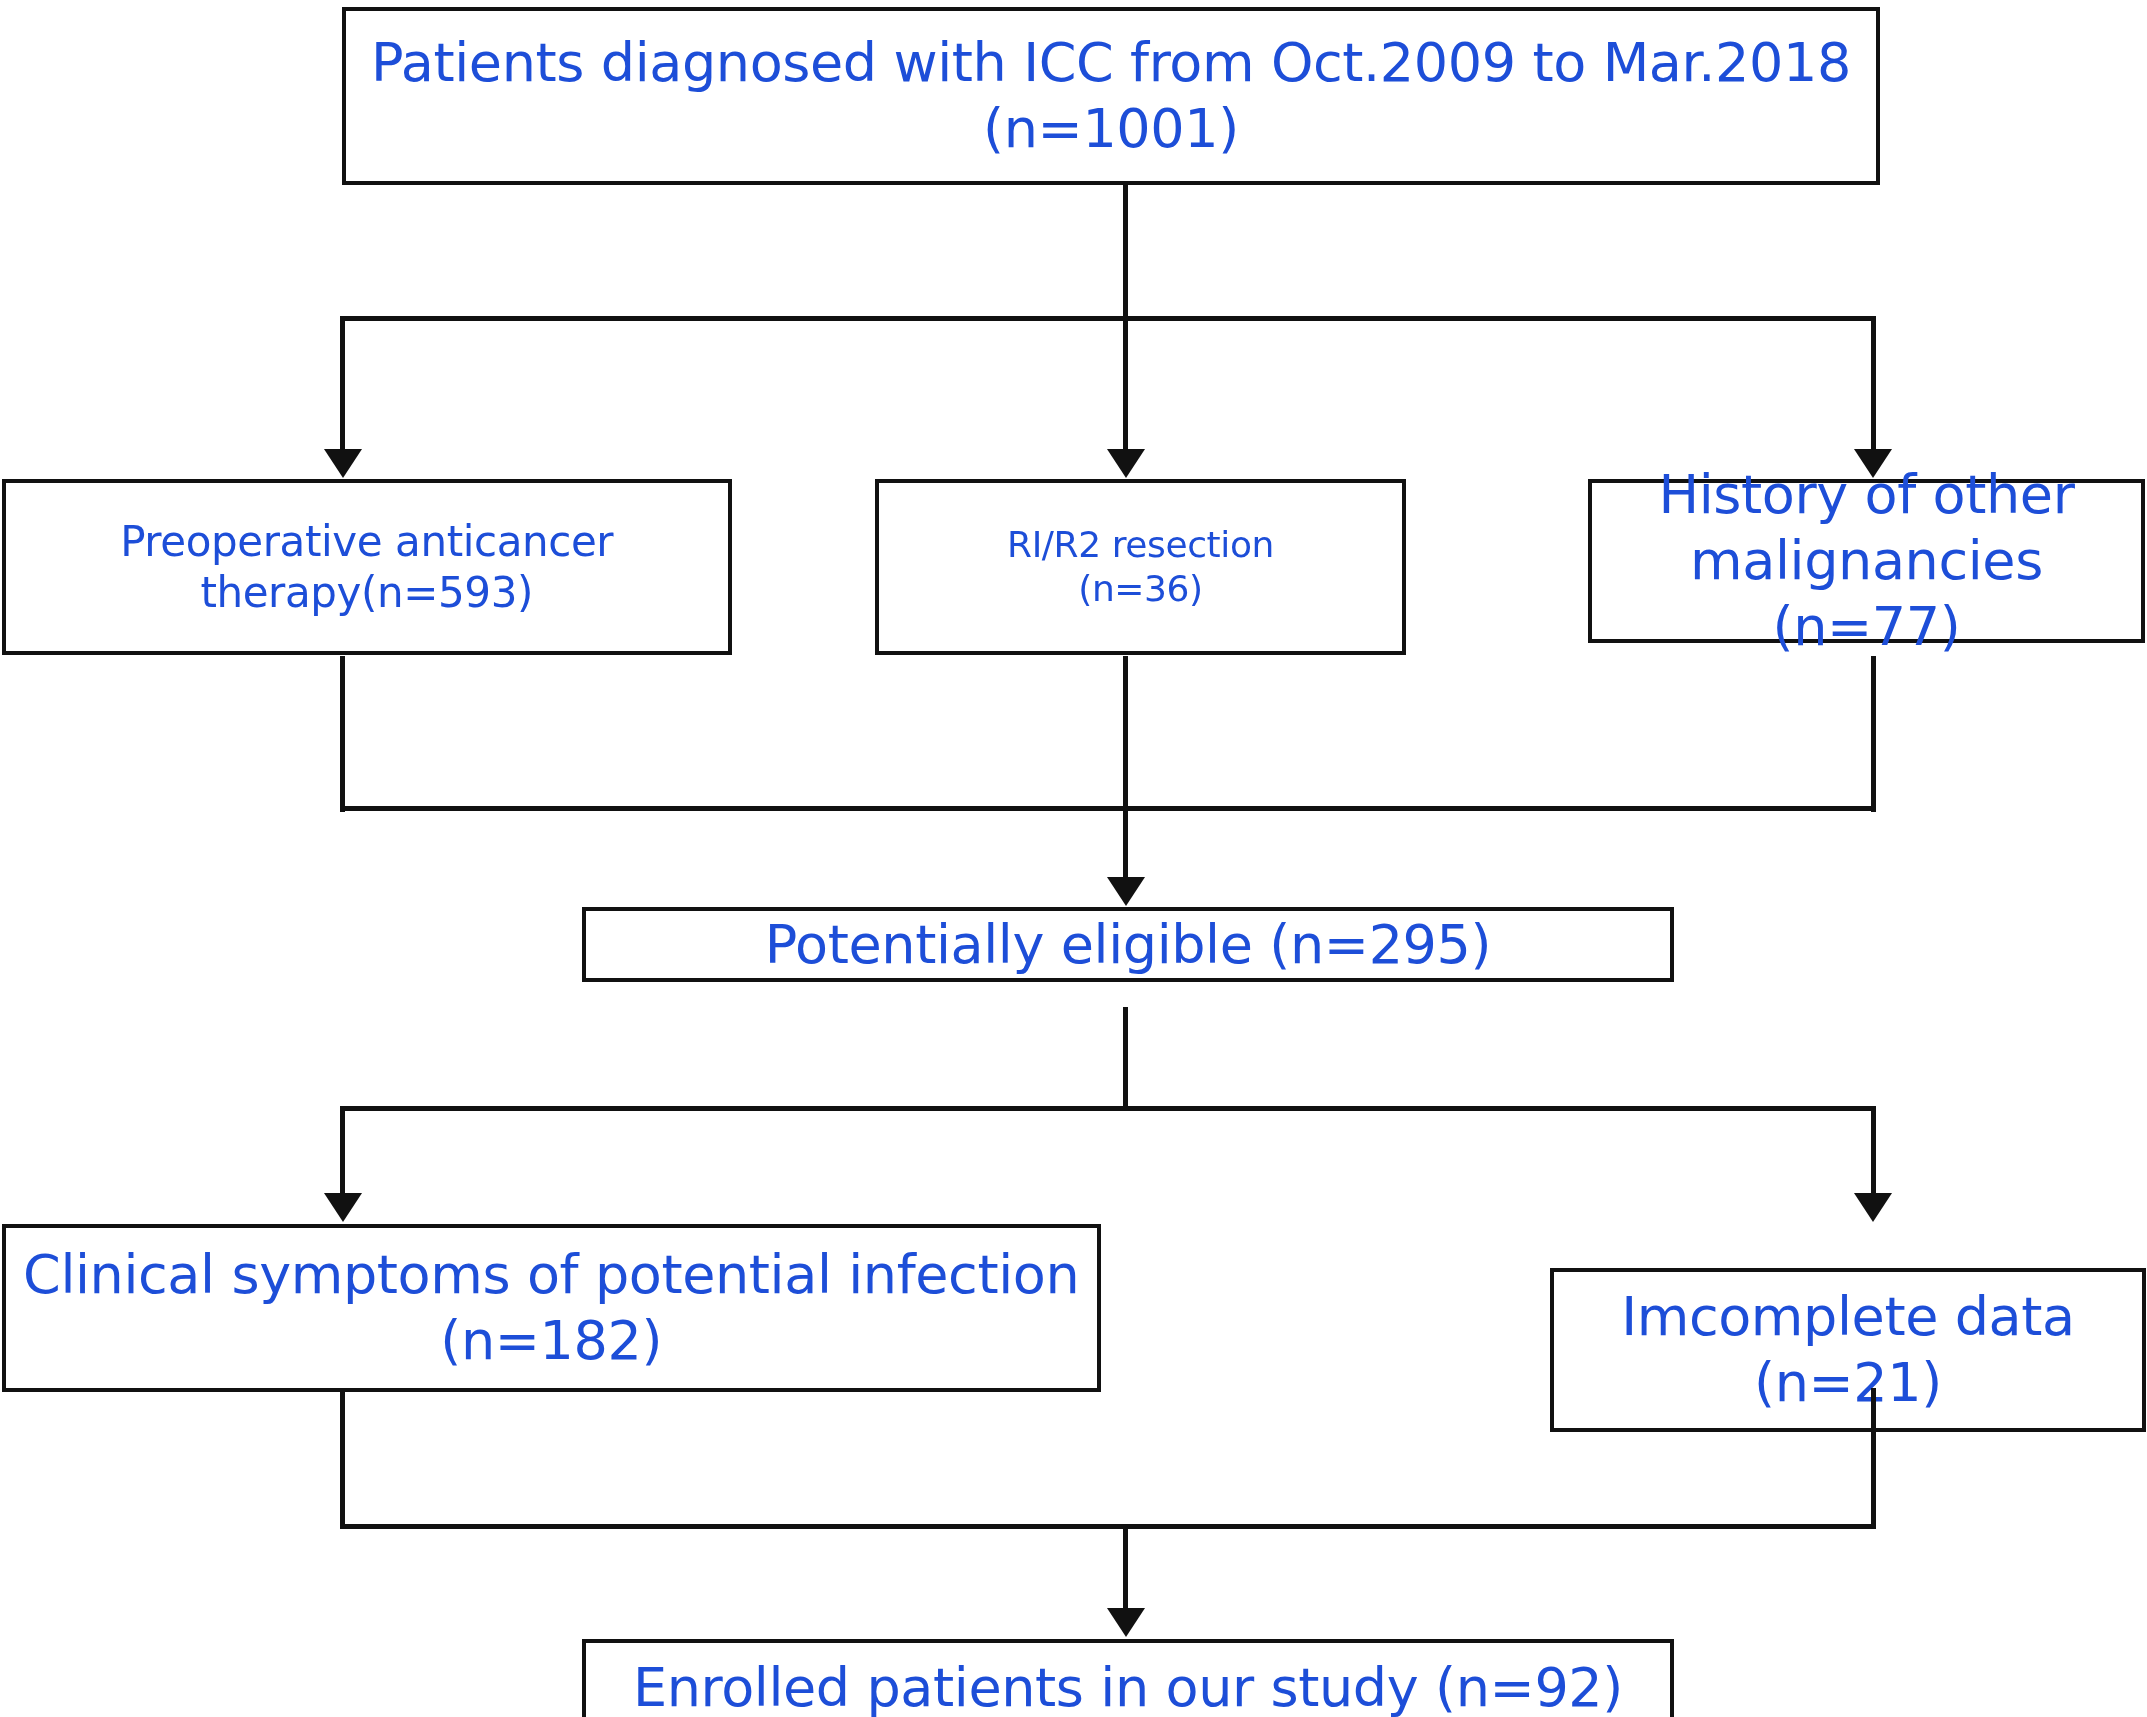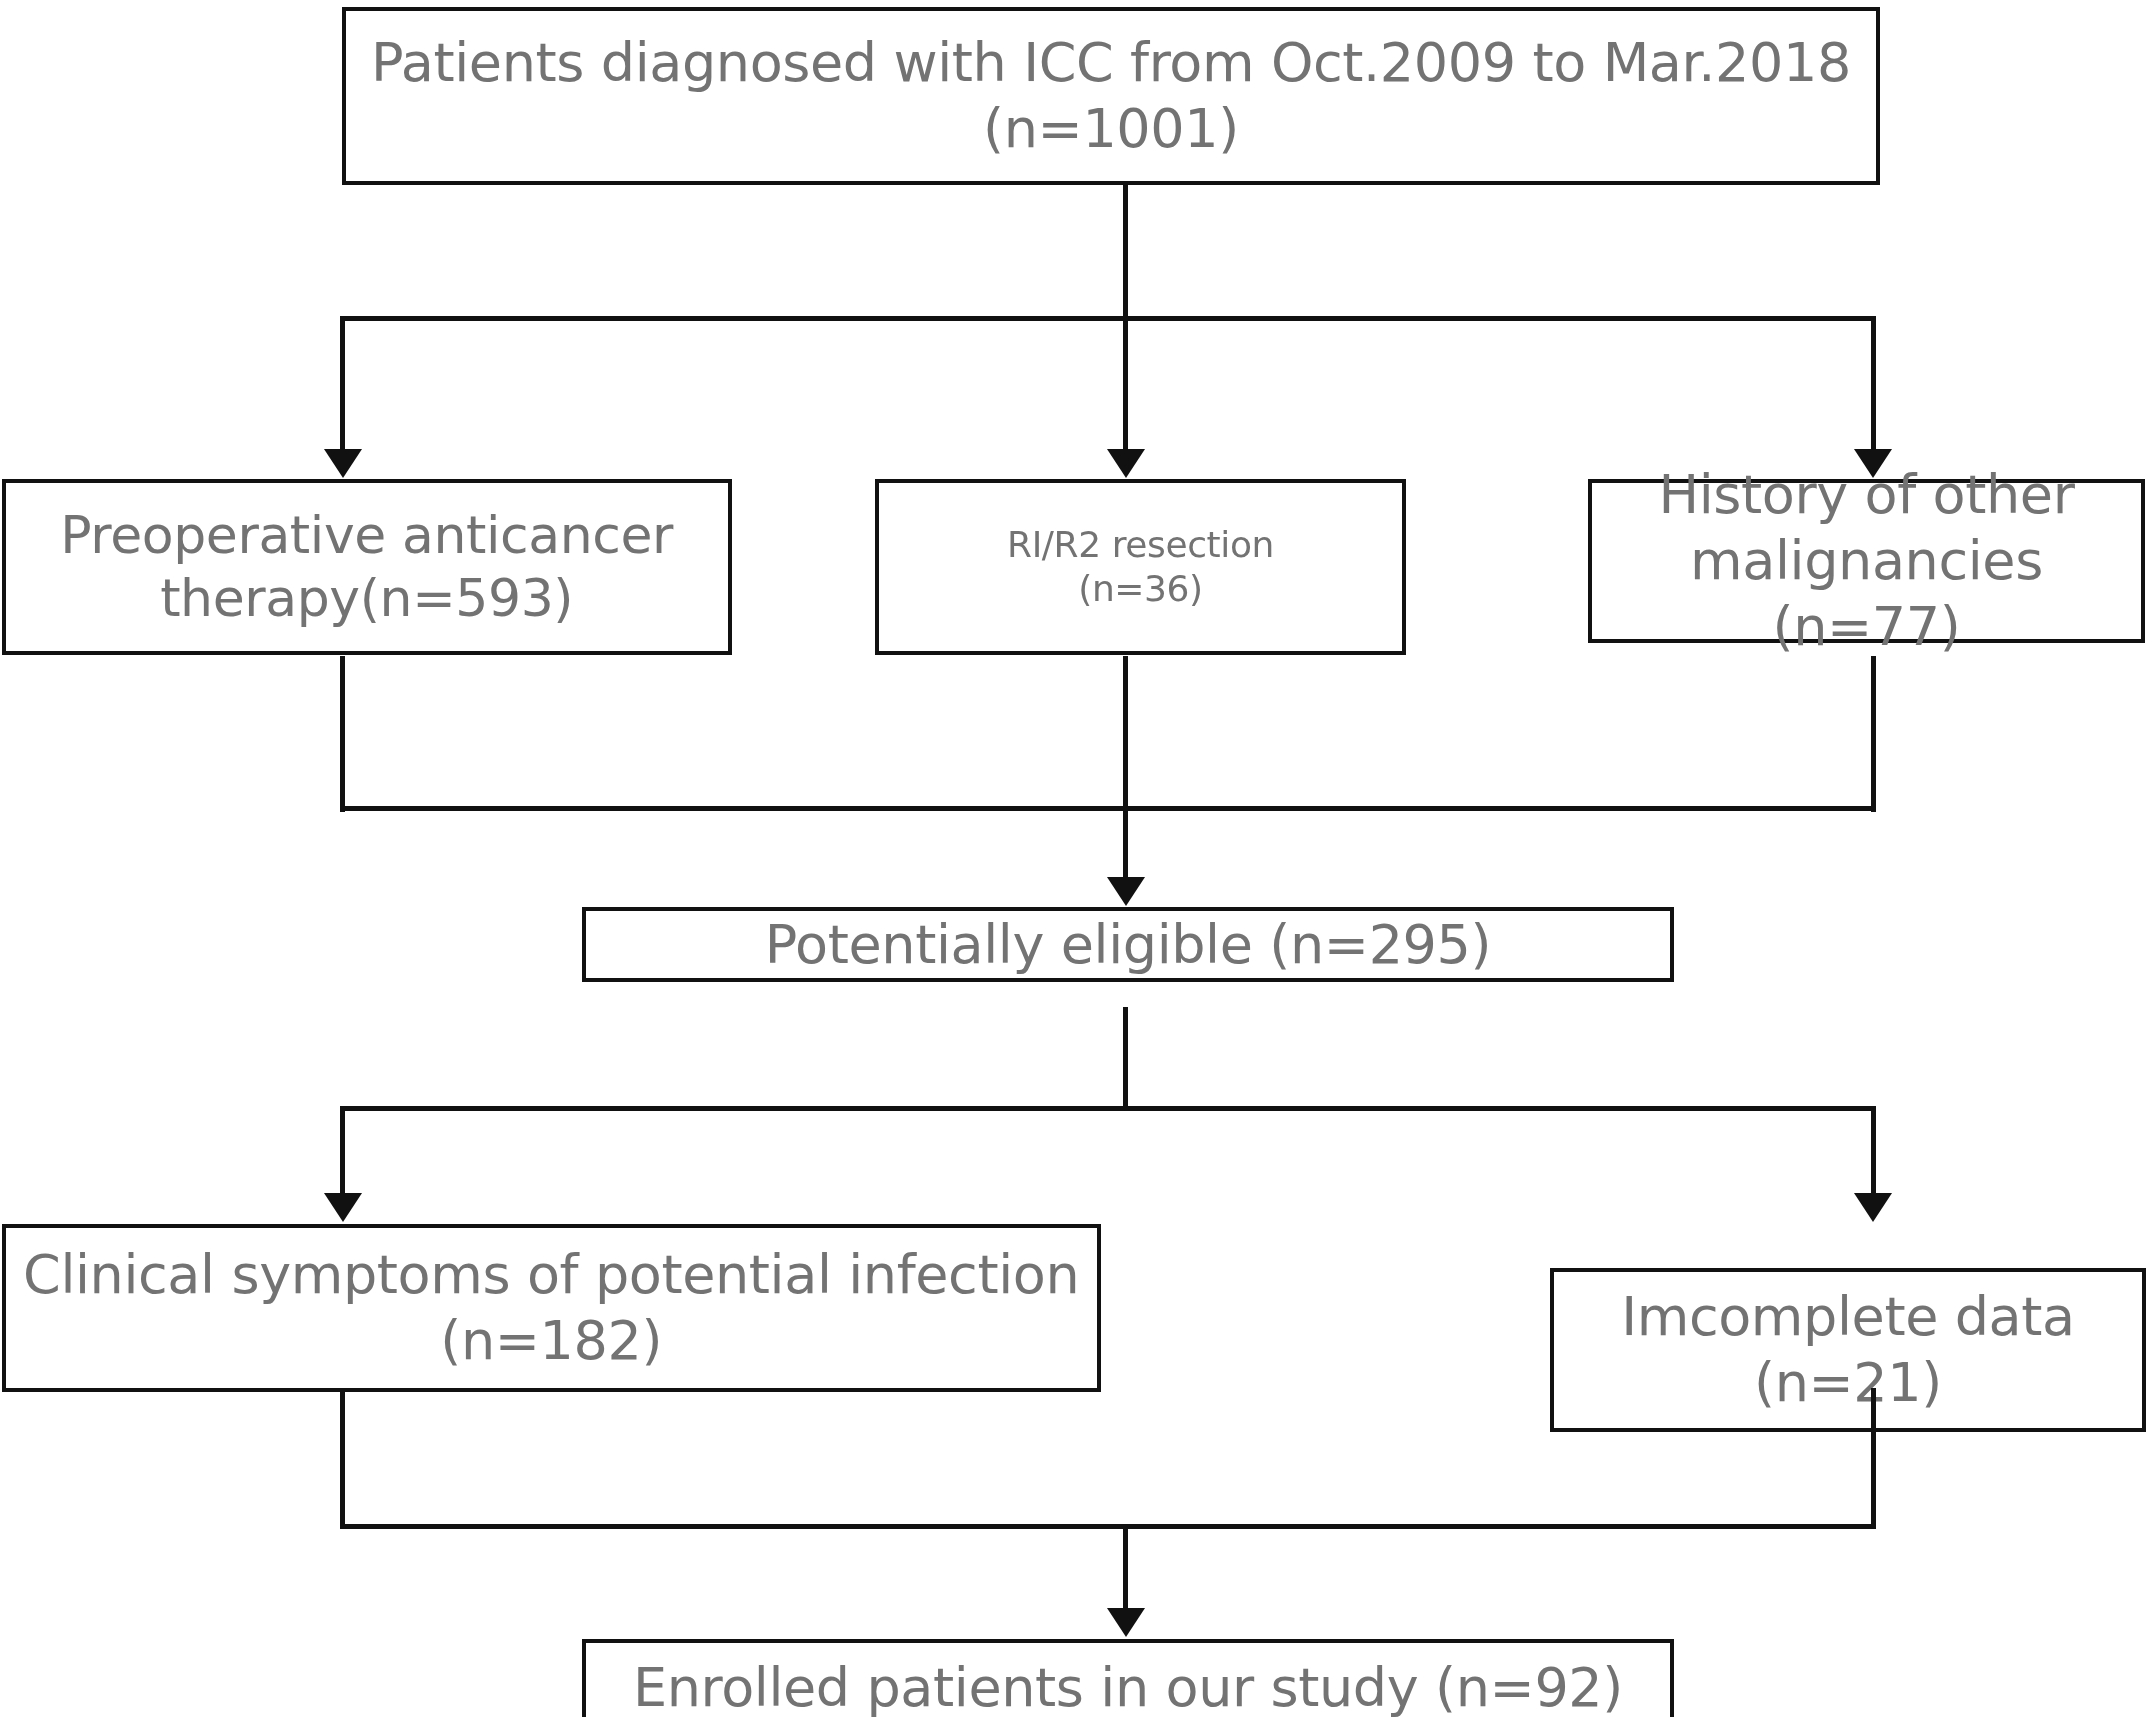--- a/index.html
+++ b/index.html
@@ -17,36 +17,36 @@
   }
   .node {
     position: absolute;
     box-sizing: border-box;
     border: 4.3px solid #111111;
     background: #ffffff;
     display: flex;
     align-items: center;
     justify-content: center;
     text-align: center;
-    color: #737373;
+    color: #1d4ed8;
     line-height: 1.22;
     letter-spacing: -0.4px;
     white-space: pre-line;
     padding: 3.4px 8.6px;
   }
   .node-text {
     display: block;
     width: 100%;
     text-align: center;
     white-space: pre-line;
   }
 
   
   #node-top      { left: 342px;  top: 6.8px;    width: 1538px; height: 178px; font-size: 54px; }
-  #node-preop    { left: 1.7px;    top: 479px;  width: 730px;  height: 176px; font-size: 52px; }
+  #node-preop    { left: 1.7px;    top: 479px;  width: 730px;  height: 176px; font-size: 42px; }
   #node-resect   { left: 875px; top: 479px;  width: 531px;  height: 176px; font-size: 36px; }
   #node-history  { left: 1588px; top: 479px;  width: 557px;  height: 164px; font-size: 54px; }
   #node-eligible { left: 582px;  top: 907px; width: 1092px; height: 75px; font-size: 54px; }
   #node-clinical { left: 1.7px;    top: 1224px; width: 1099px; height: 168px; font-size: 54px; align-items: center; }
   #node-incomp   { left: 1550px; top: 1224px; width: 596px;  height: 164px; font-size: 54px; margin-top: 44px; }
   #node-enrolled { left: 582px;  top: 1639px; width: 1092px; height: 98px; font-size: 54px; }
 
   
   .vline {
     position: absolute;

